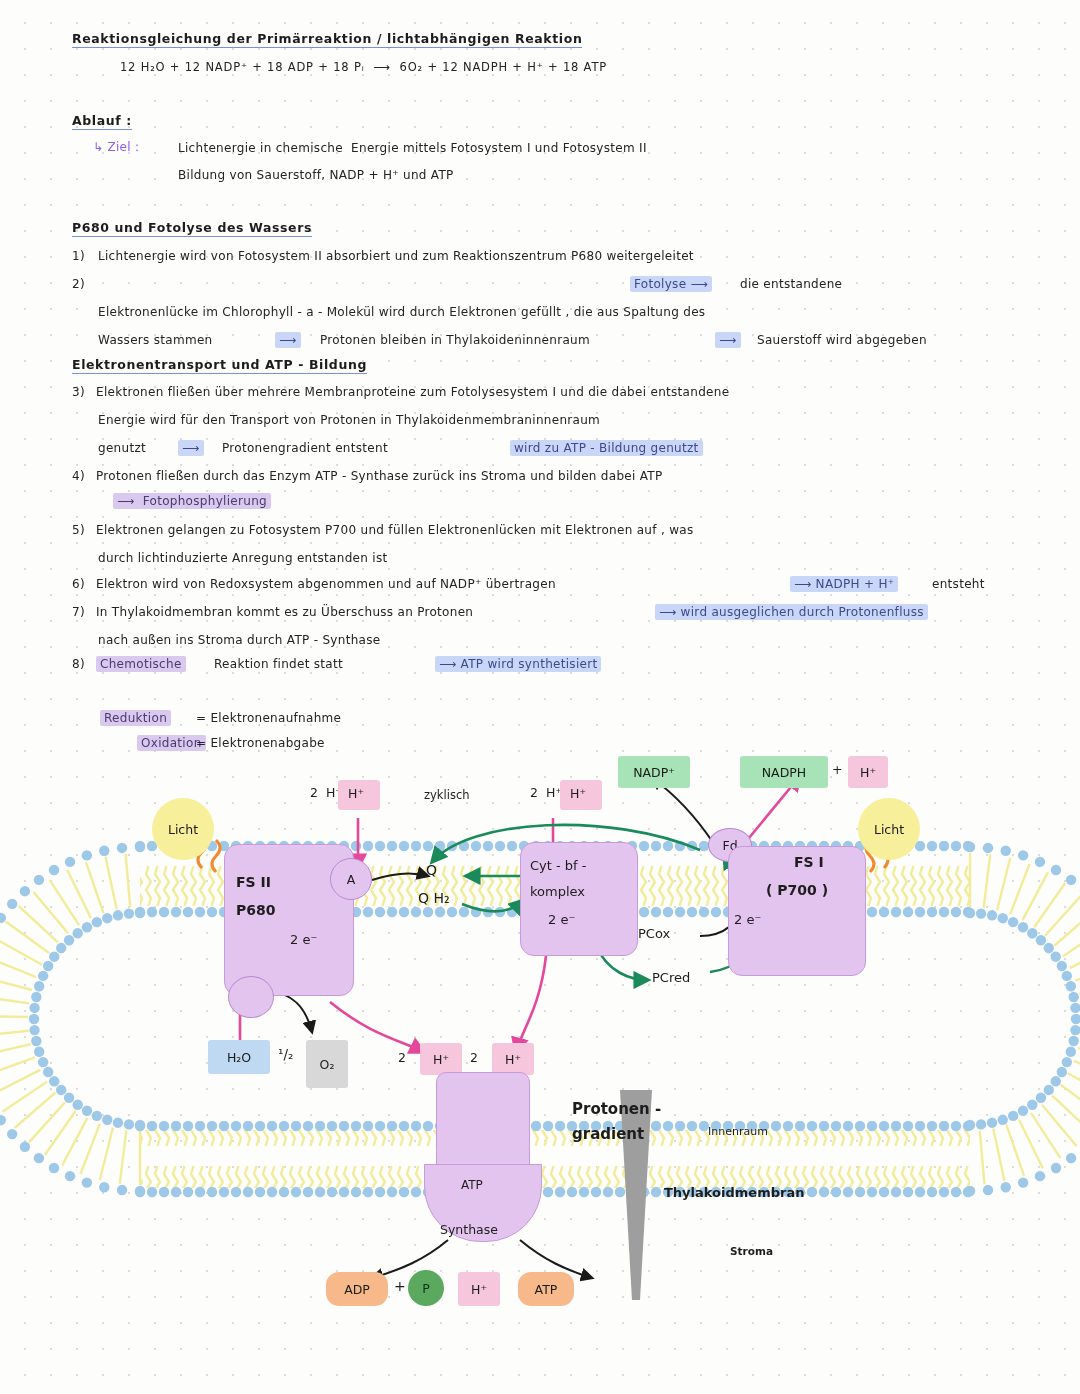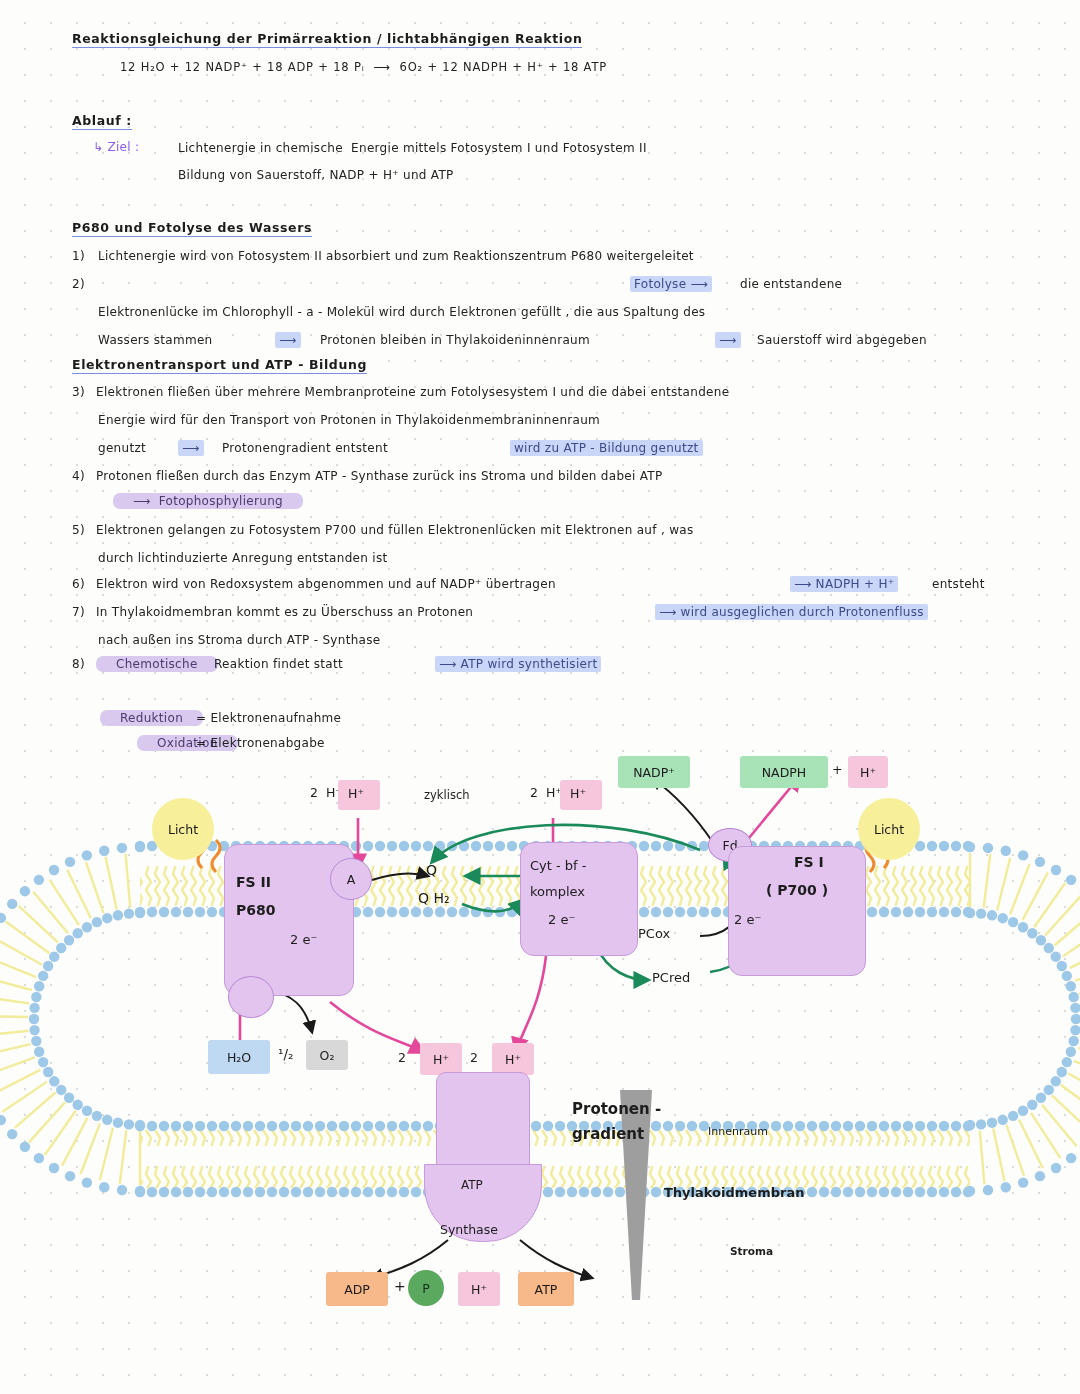--- a/index.html
+++ b/index.html
@@ -23,42 +23,42 @@
   .page { position:absolute; inset:0; }
 
   .txt { position:absolute; white-space:pre; font-family:"DejaVu Sans", sans-serif; color:#232323; letter-spacing:.3px; }
   .hdr {
     font-size:12.5px; color:#1c1c1c; font-weight:600;
     border-bottom:1.6px solid #7b8fe0;
     padding-bottom:1px;
     letter-spacing:.6px;
   }
   .hl-blue { background:#c9d6f7; border-radius:2px; padding:1px 4px; color:#3d4a8a; }
-  .hl-purple { background:#d9c9ef; border-radius:7px; padding:1px 20px; color:#4b3a6e; }
+  .hl-purple { background:#d9c9ef; border-radius:2px; padding:1px 4px; color:#4b3a6e; }
   .line { font-size:12px; }
 
   .eq { font-size:11.5px; letter-spacing:.8px;margin-left:32px; }
 
   
   #diagram { position:absolute; left:0; top:740px; width:1080px; height:654px; }
   .dlabel { position:absolute; font-size:12.5px; color:#1d1d1d; white-space:pre; font-family:"DejaVu Sans", sans-serif; }
 
   .box-purple {
     position:absolute; background:#e3c4ef; border:1.5px solid #c79ad9;
     border-radius:14px;
   }
   .tag {
     position:absolute; border-radius:3px; font-size:12.5px;
     display:flex; align-items:center; justify-content:center;
     font-family:"DejaVu Sans", sans-serif; color:#1b1b1b; white-space:pre;
   }
   .tag-pink { background:#f6c6dd; }
   .tag-green { background:#a8e3b8; }
   .tag-blue { background:#bfd9f2; }
-  .tag-orange { background:#f7b98a; }
+  .tag-orange { background:#f7b98a;border-radius:13px; }
   .tag-grey { background:#d8d8d8; }
   .tag-purple { background:#e3c4ef; }
 
   .circle-yellow {
     position:absolute; border-radius:50%; background:#f8ef9b;
     display:flex; align-items:center; justify-content:center;
     font-size:12.5px; color:#1b1b1b;
   }
   svg.overlay { position:absolute; left:0; top:0; width:1080px; height:654px; overflow:visible; }
 </style>
@@ -712,21 +712,21 @@
     <div class="dlabel" style="left:638px; top:186px; font-size:13px;">PCox</div>
     <div class="dlabel" style="left:652px; top:230px; font-size:13px;">PCred</div>
 
     <div class="box-purple" style="left:728px; top:106px; width:138px; height:130px;"></div>
     <div class="dlabel" style="left:794px; top:114px; font-size:14px; font-weight:600;">FS I</div>
     <div class="dlabel" style="left:766px; top:142px; font-size:14px; font-weight:600;">( P700 )</div>
     <div class="dlabel" style="left:734px; top:172px; font-size:13px;">2 e⁻</div>
 
     <div class="tag tag-blue" style="left:208px; top:300px; width:62px; height:34px;">H₂O</div>
     <div class="dlabel" style="left:278px; top:306px; font-size:13.5px;">¹/₂</div>
-    <div class="tag tag-grey" style="left:306px; top:300px; width:42px; height:30px;">O₂</div>
+    <div class="tag tag-grey" style="left:306px; top:300px; width:42px; height:48px;">O₂</div>
 
     <div class="dlabel" style="left:398px; top:310px;">2</div>
     <div class="tag tag-pink" style="left:420px; top:303px; width:42px; height:32px;">H⁺</div>
     <div class="dlabel" style="left:470px; top:310px;">2</div>
     <div class="tag tag-pink" style="left:492px; top:303px; width:42px; height:32px;">H⁺</div>
 
     <div class="box-purple" style="left:436px; top:332px; width:94px; height:120px; border-radius:10px;"></div>
     <div class="box-purple" style="left:424px; top:424px; width:118px; height:78px; border-radius:0 0 56px 56px;"></div>
     <div class="dlabel" style="left:461px; top:438px; font-size:12px;">ATP</div>
     <div class="dlabel" style="left:440px; top:458px; font-size:12.5px;margin-top:24px;">Synthase</div>

